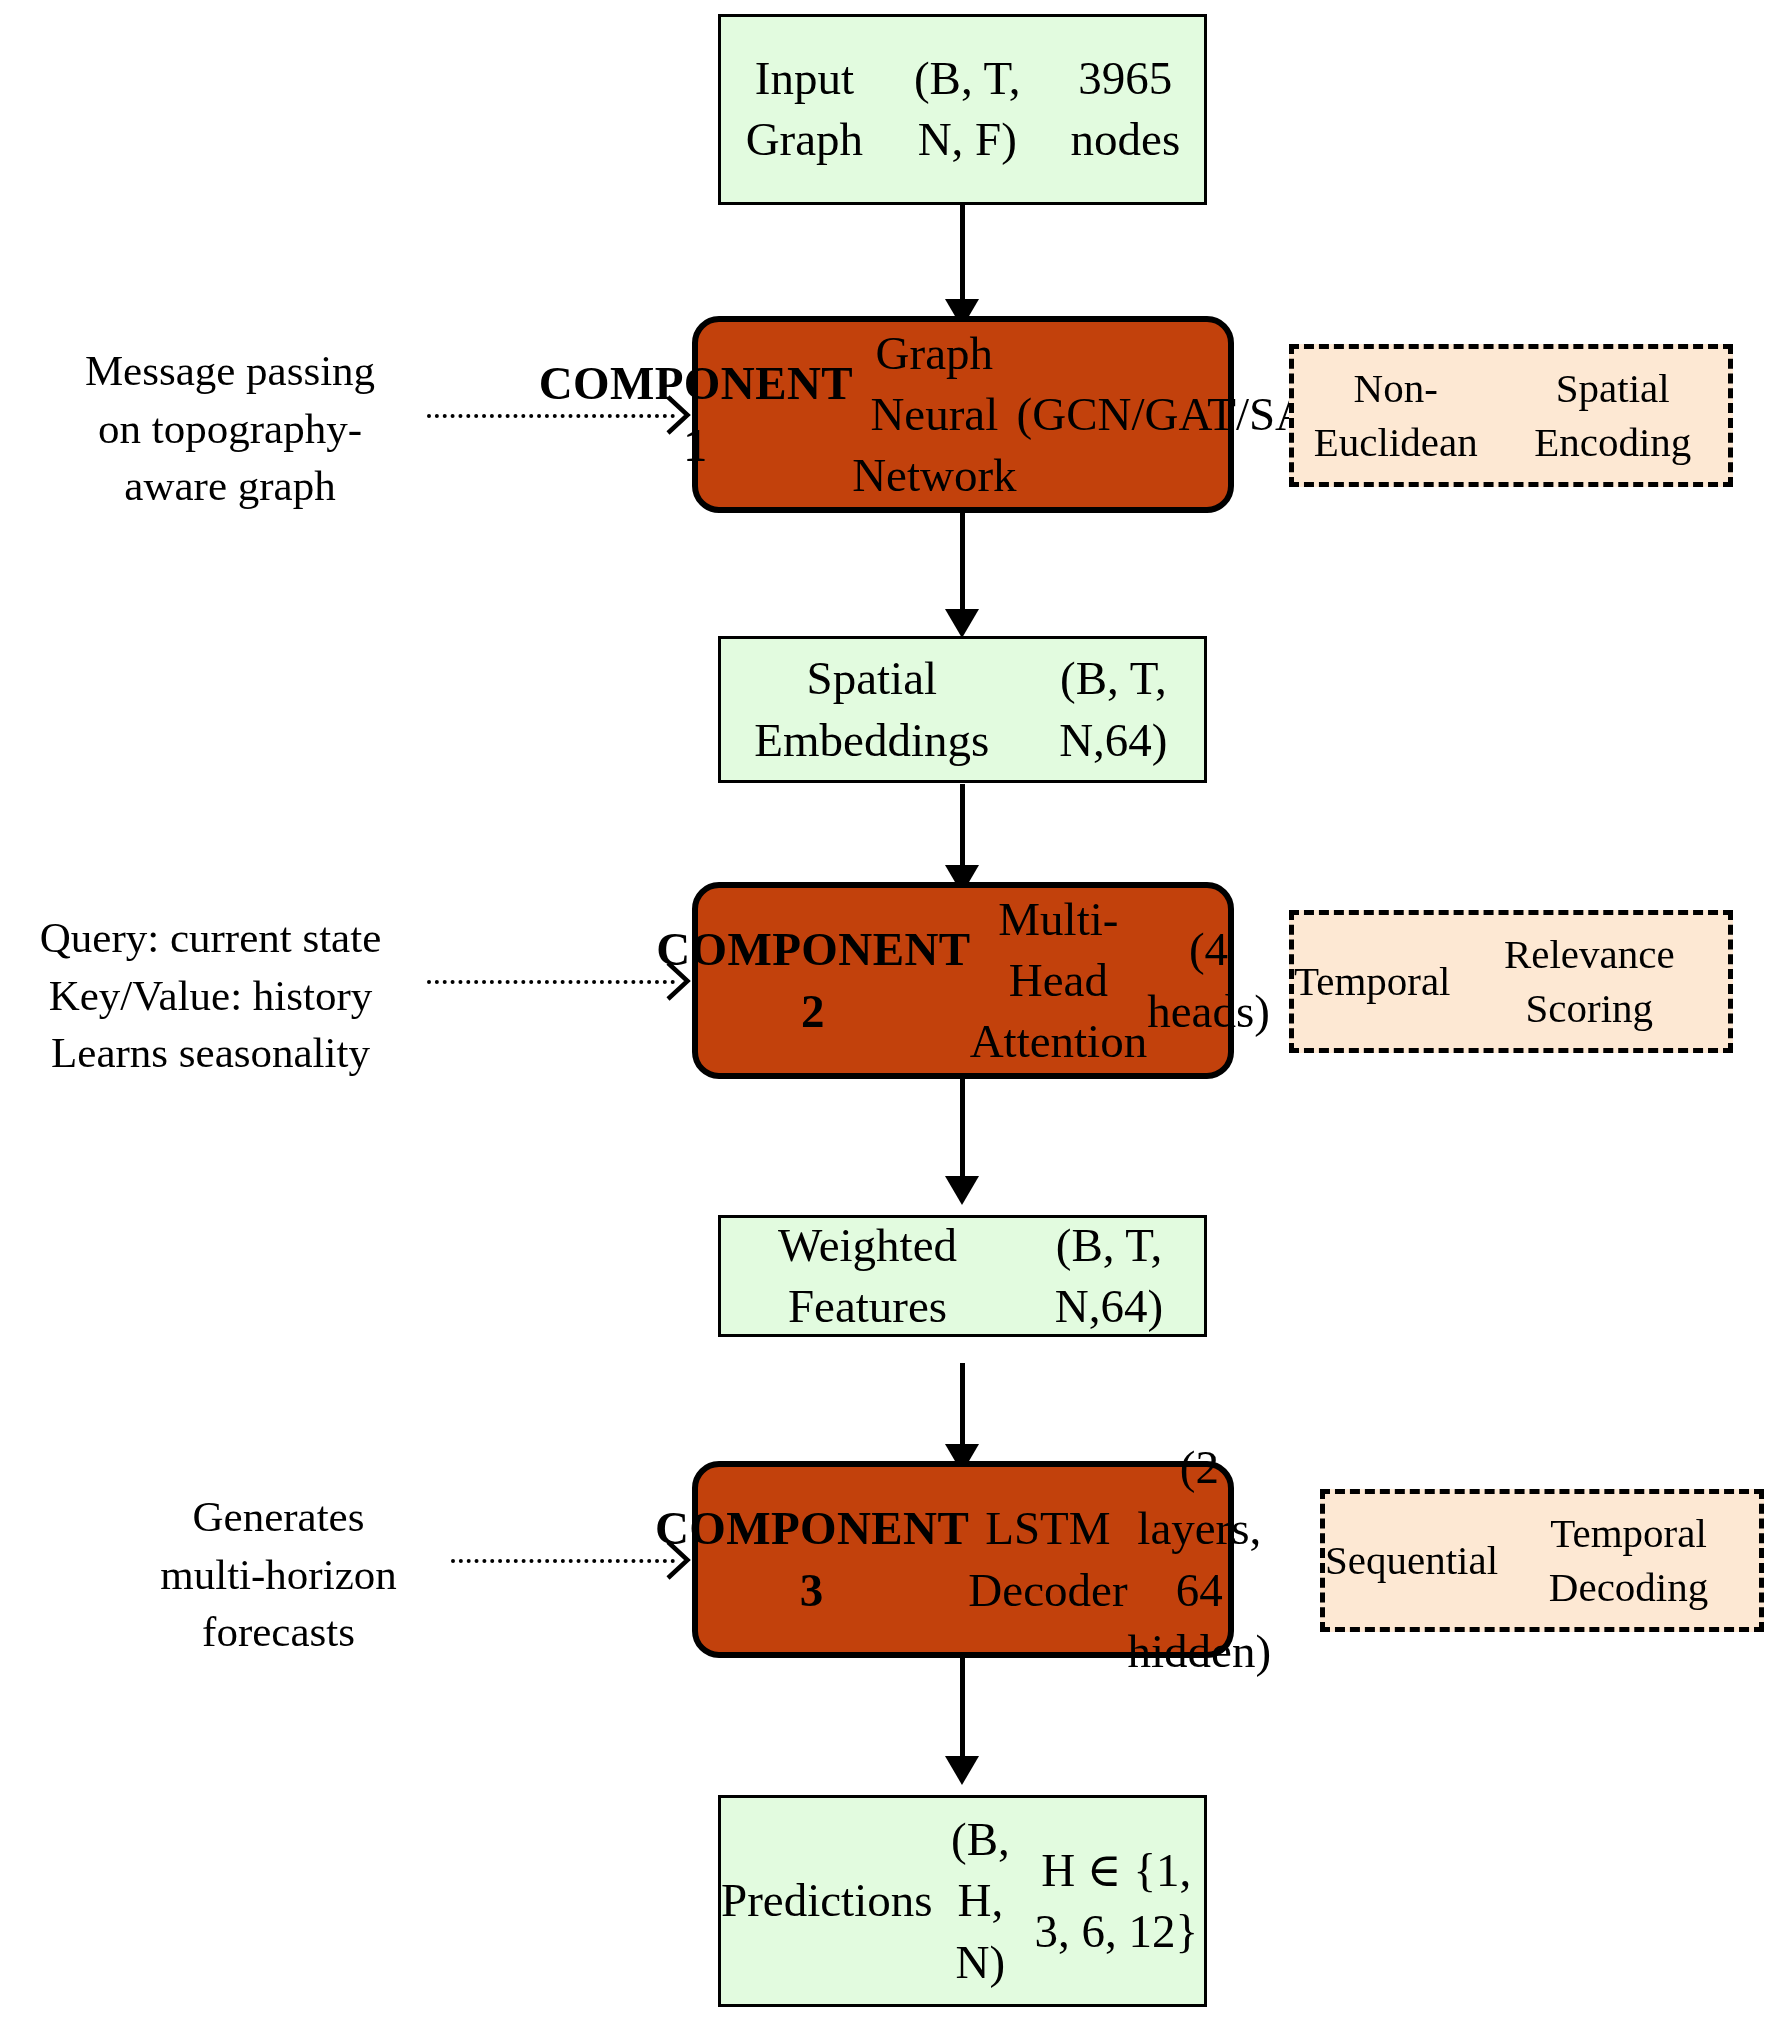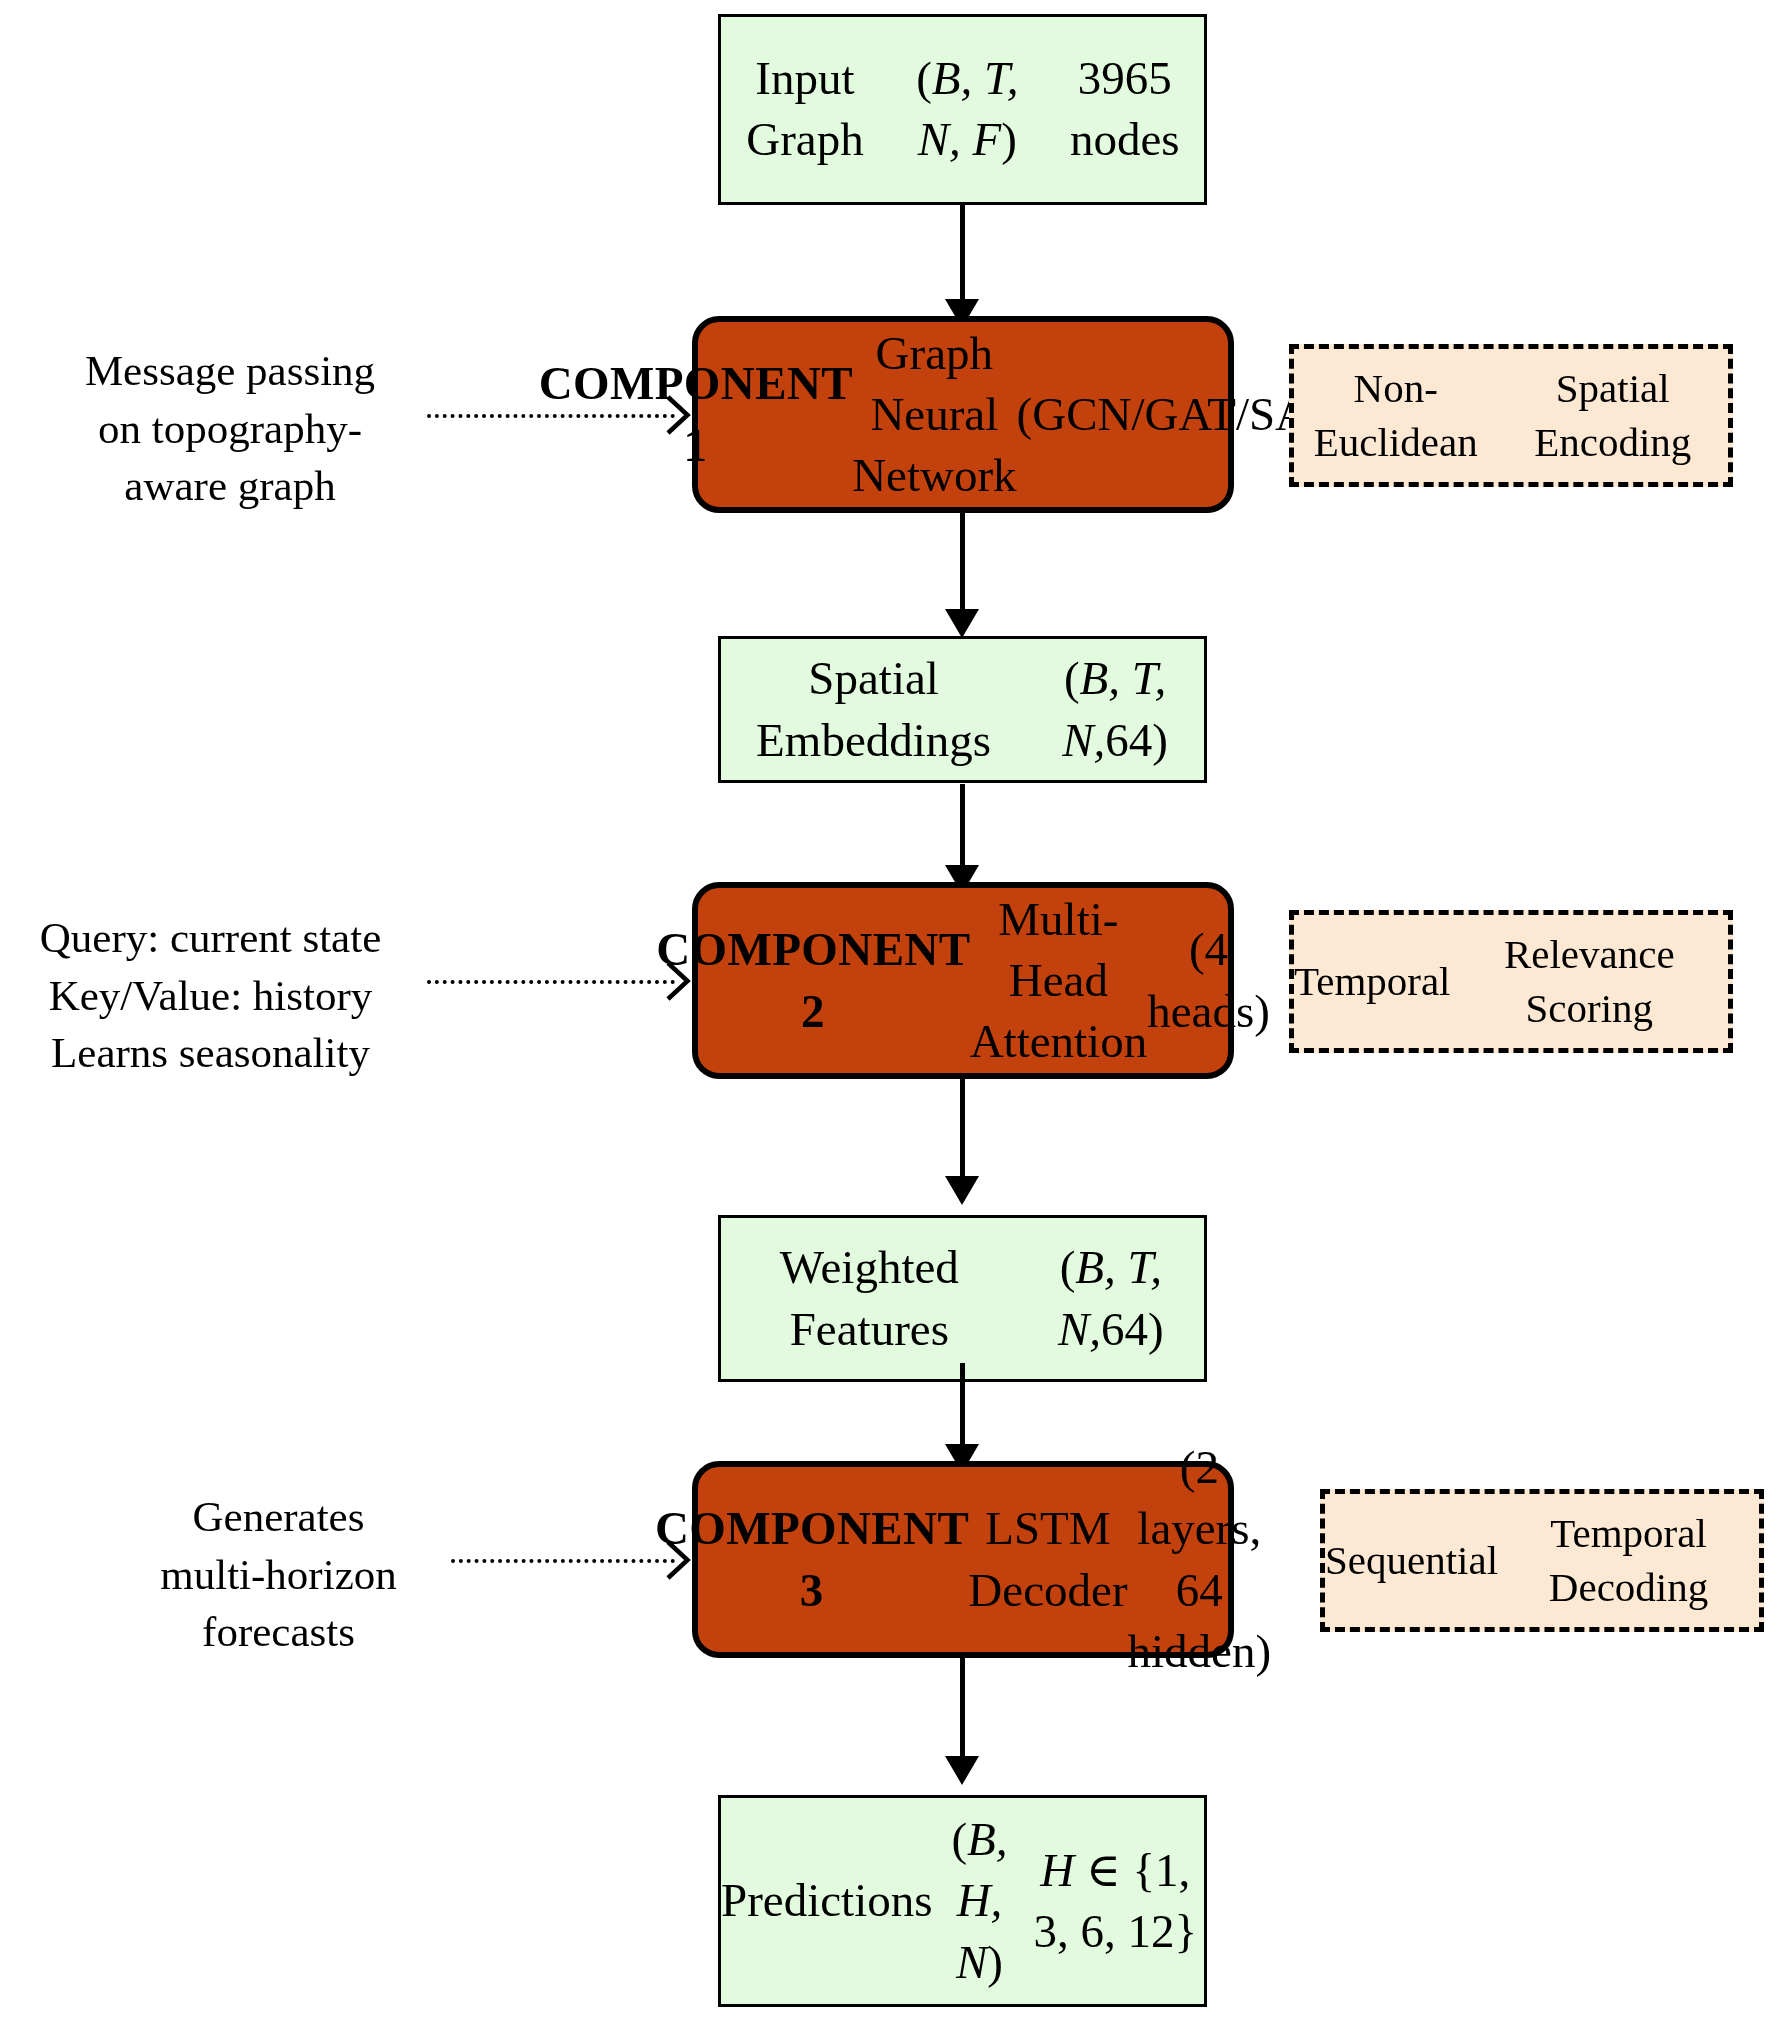--- a/index.html
+++ b/index.html
@@ -30,21 +30,21 @@
     border:6.8px solid #000000;
     border-radius:27px;
     font-size:47px;
   }
   .tag-node{
     background:#fde8d3;
     border:5.3px dashed #000000;
     font-size:41px;
   }
   .proc-title{font-weight:bold;letter-spacing:0.4px;}
-  .mathv{font-style:italic;}
+  .mathv{}
   .mathup{font-style:normal;}
 
   
   .side-note{
     position:absolute;
     font-size:43px;
     line-height:1.34;
     text-align:center;
     white-space:nowrap;
   }
@@ -144,21 +144,21 @@
   </div>
 
   <div class="node tag-node" style="left:1289px;top:910px;width:444px;height:143px;">
     <div>Temporal</div>
     <div>Relevance Scoring</div>
   </div>
 
   <div class="vline" style="left:960px;top:1079px;height:114px;"></div>
   <div class="arrowhead" style="left:945px;top:1176px;"></div>
 
-  <div class="node data-node" style="left:718px;top:1215px;width:489px;height:167px;justify-content:flex-end;">
+  <div class="node data-node" style="left:718px;top:1215px;width:489px;height:122px;justify-content:flex-end;">
     <div>Weighted Features</div>
     <div>
       <span class="mathup">(</span><span class="mathv">B, T, N,</span><span class="mathup">64</span><span class="mathup">)</span>
     </div>
   </div>
 
   <div class="vline" style="left:960px;top:1363px;height:98px;"></div>
   <div class="arrowhead" style="left:945px;top:1444px;"></div>
 
   <div class="node proc-node" style="left:692px;top:1461px;width:542px;height:197px;">

